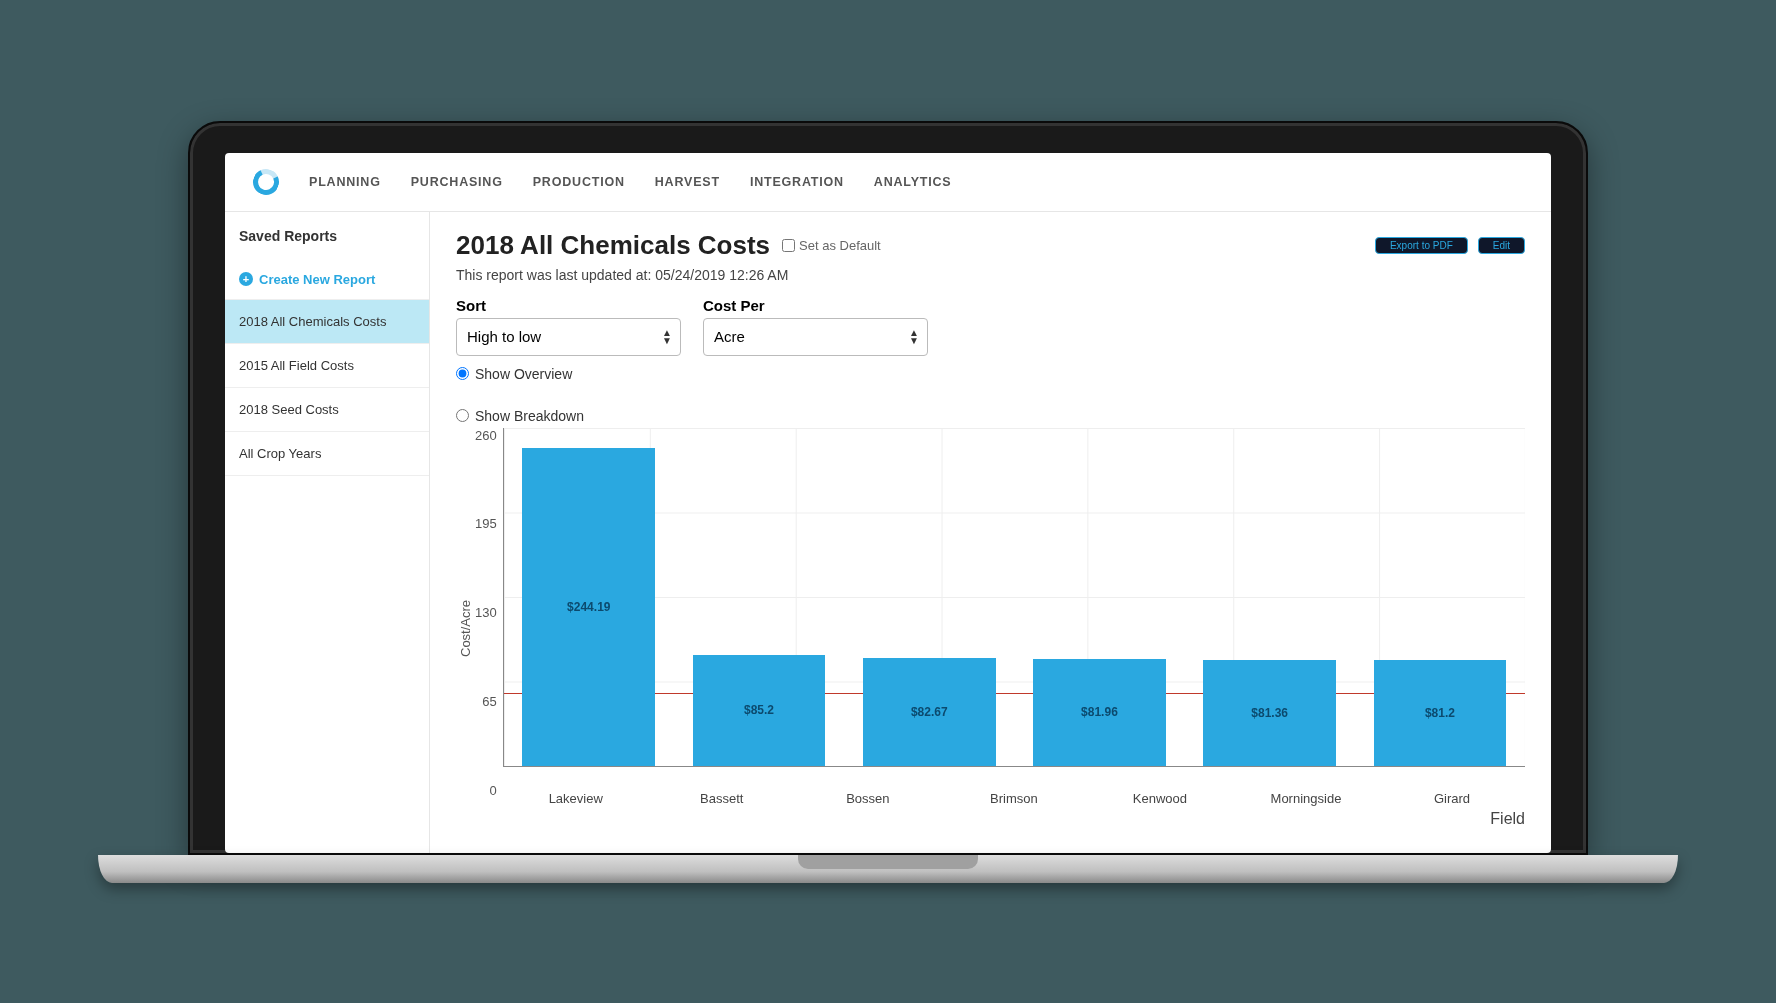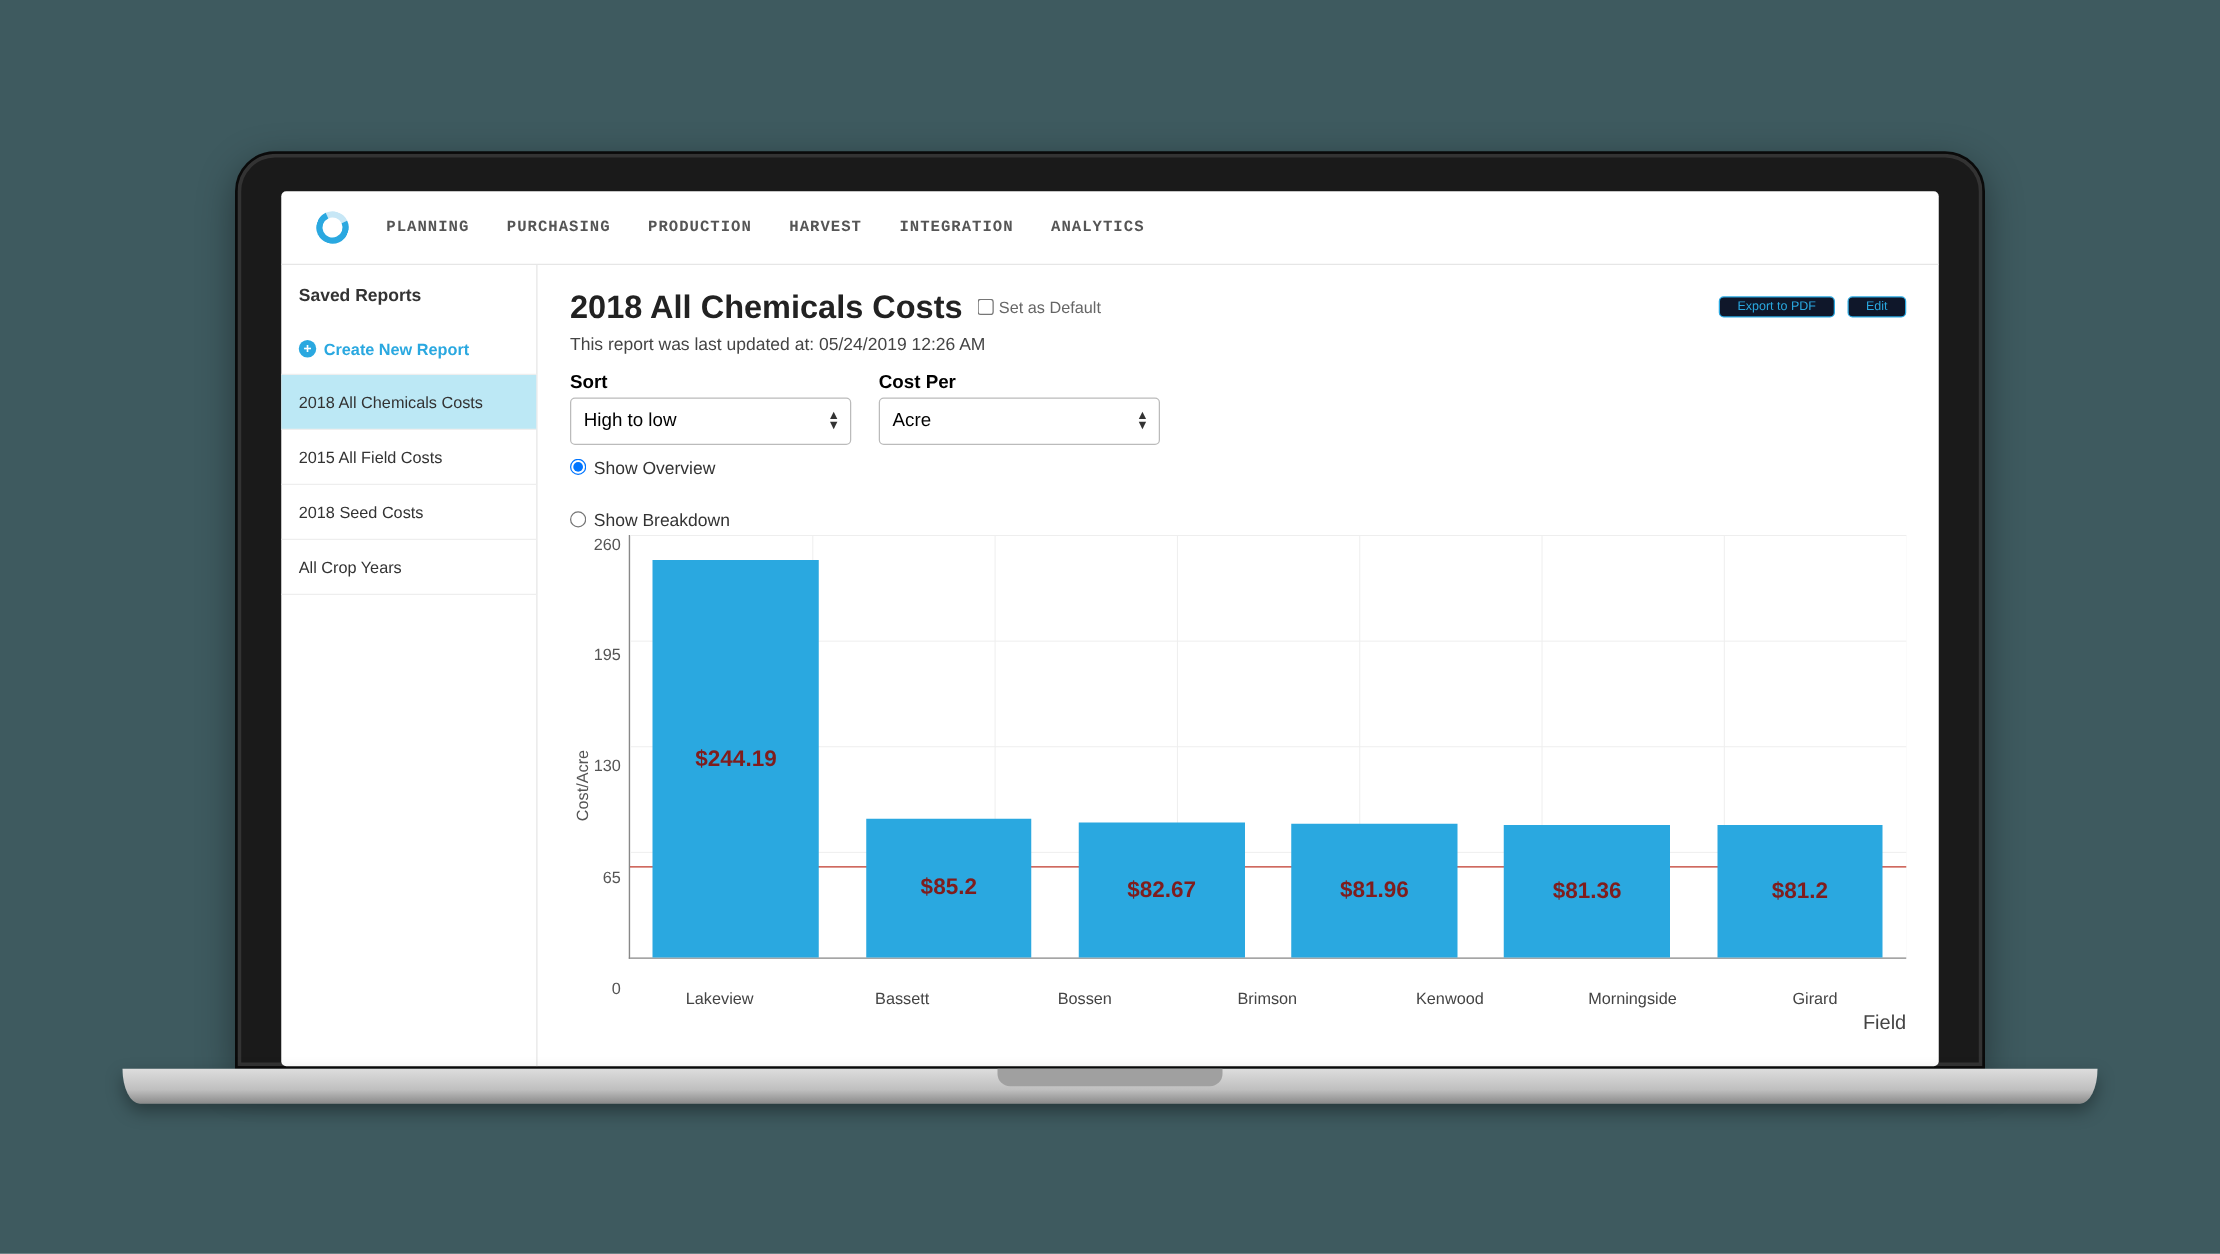--- a/index.html
+++ b/index.html
@@ -56,21 +56,21 @@
     padding: 16px 28px;
     border-bottom: 1px solid #e6e6e6;
   }
   .logo-ring {
     width: 26px; height: 26px;
     border-radius: 50%;
     border: 5px solid #2aa8e0;
     border-top-color: #c7e7f6;
     transform: rotate(20deg);
   }
-  .nav-items { display: flex; gap: 30px; font-family: Liberation Mono, monospace; }
+  .nav-items { display: flex; gap: 30px; }
   .nav-item {
     font-size: 12.5px;
     font-weight: 700;
     letter-spacing: .8px;
     color: #555;
     cursor: pointer;
   }
 
   
   .body { display: flex; flex: 1; min-height: 0; }
@@ -145,21 +145,21 @@
     background-image:
       linear-gradient(#eee 1px, transparent 1px),
       linear-gradient(90deg, #eee 1px, transparent 1px);
     background-size: 100% 25%, calc(100%/7) 100%;
     background-position: 0 0, 0 0;
   }
   .refline { position:absolute; left:0; right:0; height:1px; background:#c0392b; }
   .bars { position:absolute; inset:0; display:flex; }
   .bar-slot { flex:1; display:flex; align-items:flex-end; justify-content:center; position:relative; }
   .bar { width: 78%; background:#2aa8e0; position:relative; display:flex; align-items:center; justify-content:center; }
-  .bar-label { color:#7f1d1d; font-weight:700; font-size:18px; position:absolute; top:50%; left:50%; transform:translate(-50%,-50%); white-space:nowrap; }
+  .bar-label { color:#0c4a6e; font-weight:700; font-size:12px; position:absolute; top:50%; left:50%; transform:translate(-50%,-50%); white-space:nowrap; }
   .x-cats { display:flex; margin-left: 0; }
   .x-cat { flex:1; text-align:center; font-size:13px; color:#444; padding-top:24px; }
   .xlabel { text-align:right; font-size:16px; color:#444; margin-top:4px; }
   .axis-block { flex:1; display:flex; flex-direction:column; min-width:0; }
 </style>
 </head>
 <body>
 
 <div class="laptop">
   <div class="bezel">

